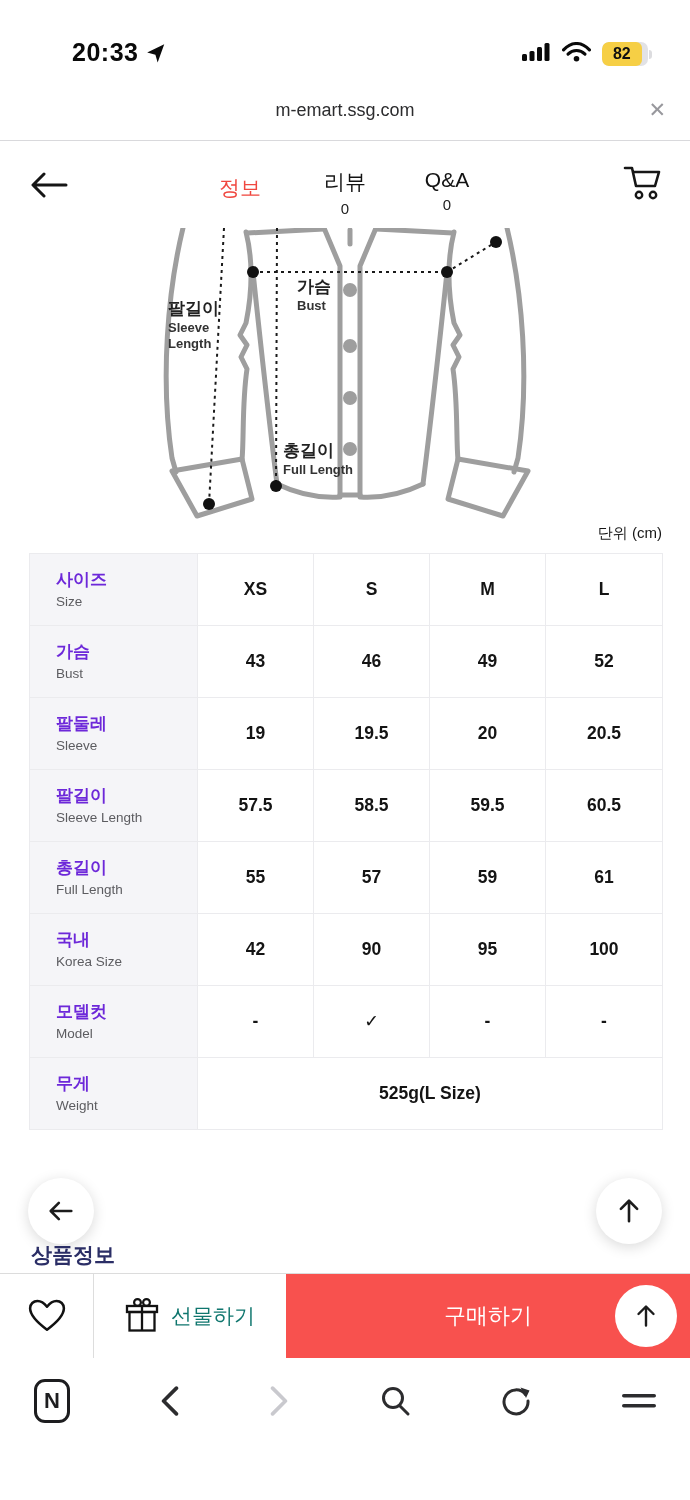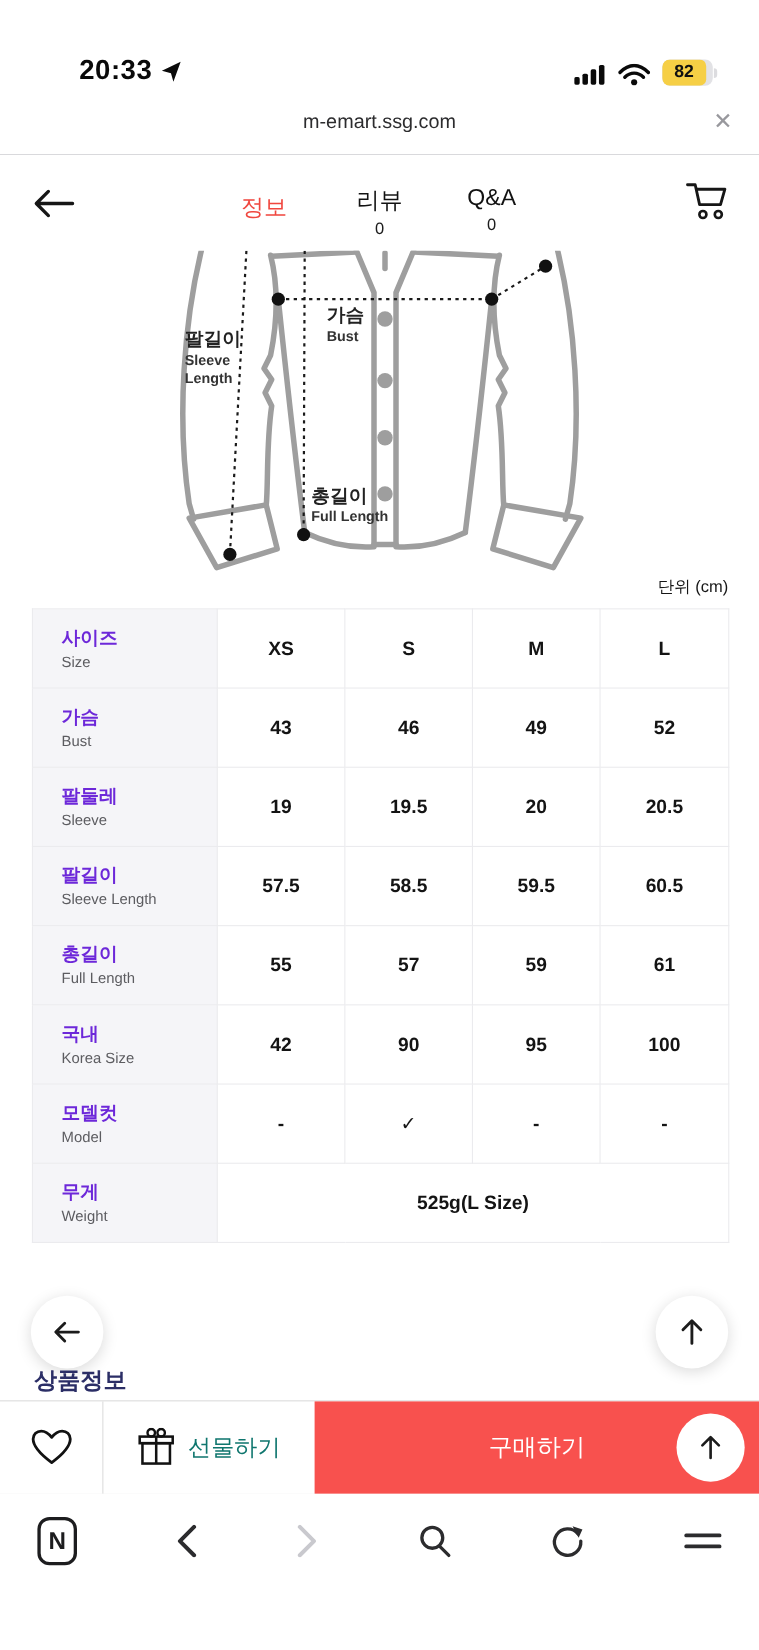--- a/index.html
+++ b/index.html
@@ -1,23 +1,23 @@
 <!DOCTYPE html>
 <html><head>
 <meta charset="utf-8">
 <style>
   html,body{margin:0;padding:0;background:#fff;}
   #screen{position:relative;width:690px;height:1500px;background:#fff;overflow:hidden;
           font-family:"Liberation Sans","DejaVu Sans",sans-serif;color:#111;}
 
   
-  .status-bar{position:absolute;top:12px;left:0;right:0;height:88px;}
+  .status-bar{position:absolute;top:0;left:0;right:0;height:88px;}
   .sb-left{position:absolute;left:72px;top:38px;display:flex;align-items:center;gap:8px;}
   .sb-time{font-size:25px;font-weight:700;letter-spacing:.5px;color:#0a0a0a;}
-  .sb-right{position:absolute;right:38px;top:42px;display:flex;align-items:flex-end;gap:11px;}
+  .sb-right{position:absolute;right:38px;top:42px;display:flex;align-items:flex-start;gap:11px;}
   .batt-wrap{display:flex;align-items:center;}
   .batt{position:relative;width:46px;height:24px;border-radius:7px;background:#e2e2e5;overflow:hidden;}
   .batt-fill{position:absolute;left:0;top:0;bottom:0;width:86%;background:#f6cf45;border-radius:6px;
              display:flex;align-items:center;justify-content:center;font-size:16px;font-weight:700;color:#101010;}
   .batt-nub{width:3px;height:9px;background:#dcdcdf;border-radius:0 3px 3px 0;margin-left:1px;}
 
   
   .url-bar{position:absolute;top:88px;left:0;right:0;height:52px;border-bottom:1px solid #d9d9dc;background:#fff;}
   .url-text{position:absolute;left:0;right:0;top:12px;text-align:center;font-size:18px;color:#2c2c2e;}
   .url-close{position:absolute;right:24px;top:10px;font-size:21px;color:#98989d;}

